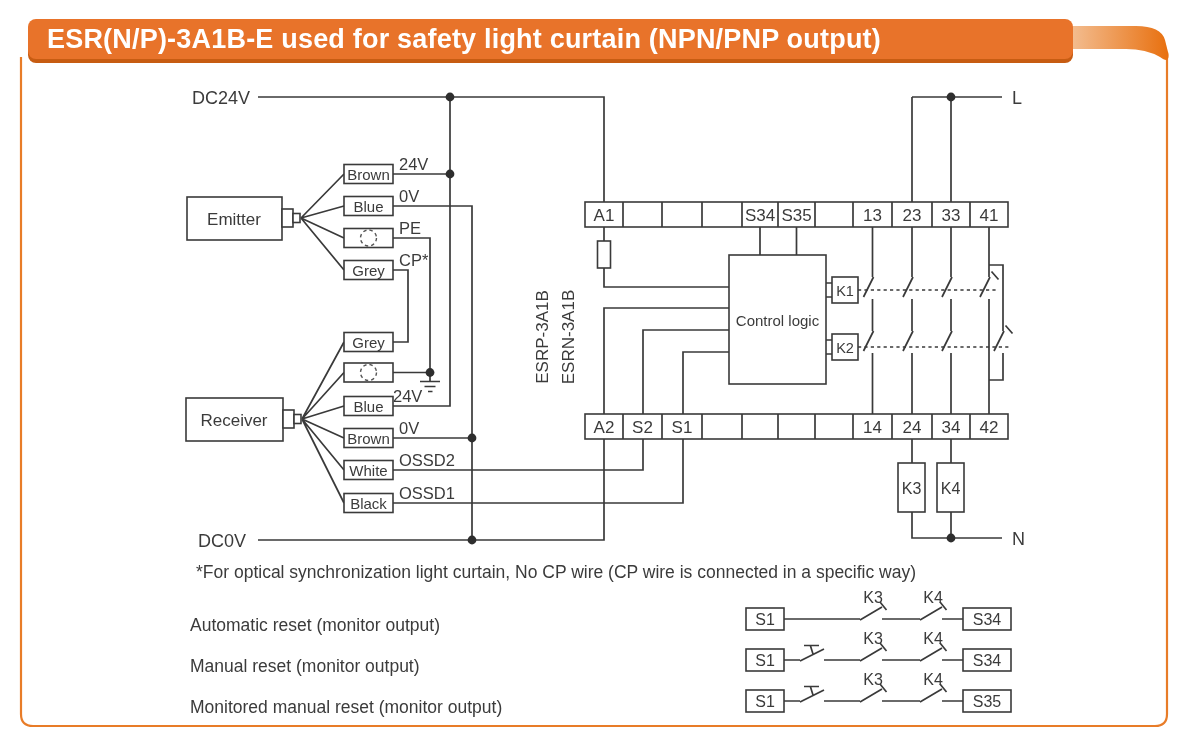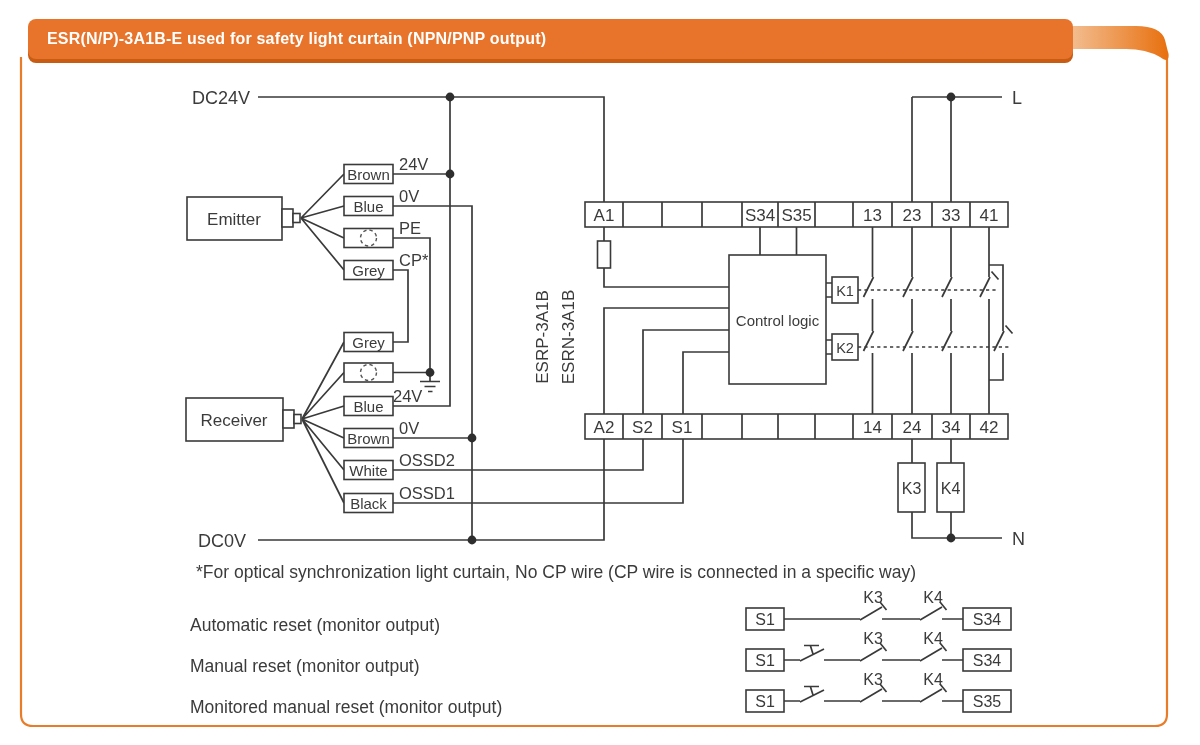--- a/index.html
+++ b/index.html
@@ -1,21 +1,21 @@
 <!DOCTYPE html>
 <html><head>
 <meta charset="utf-8">
 <style>
   html,body{margin:0;padding:0;background:#ffffff;}
   .stage{position:relative;width:1200px;height:745px;background:#fff;overflow:hidden;
          font-family:"Liberation Sans","DejaVu Sans",sans-serif;}
   .banner-shadow{position:absolute;left:28px;top:24px;width:1045px;height:39px;
          border-radius:8px;background:#C75C12;}
   .banner{position:absolute;left:28px;top:19px;width:1045px;height:40px;border-radius:8px;
-         background:#E8732A;color:#ffffff;font-size:16px;font-weight:bold;
+         background:#E8732A;color:#ffffff;font-size:27px;font-weight:bold;
          line-height:40px;padding-left:19px;box-sizing:border-box;letter-spacing:0.2px;
          white-space:nowrap;}
   svg{position:absolute;left:0;top:0;}
   .wire{stroke:#3A3A3A;stroke-width:1.7;fill:none;}
   .dotted{stroke:#3A3A3A;stroke-width:1.4;fill:none;stroke-dasharray:3.2 3.2;}
   .box{fill:#ffffff;stroke:#3A3A3A;stroke-width:1.6;}
   .dash{fill:none;stroke:#555;stroke-width:1.4;stroke-dasharray:3.4 3;}
   .dot{fill:#2E2E2E;stroke:none;}
   .t{fill:#3B3B3B;}
   .tc{text-anchor:middle;}

